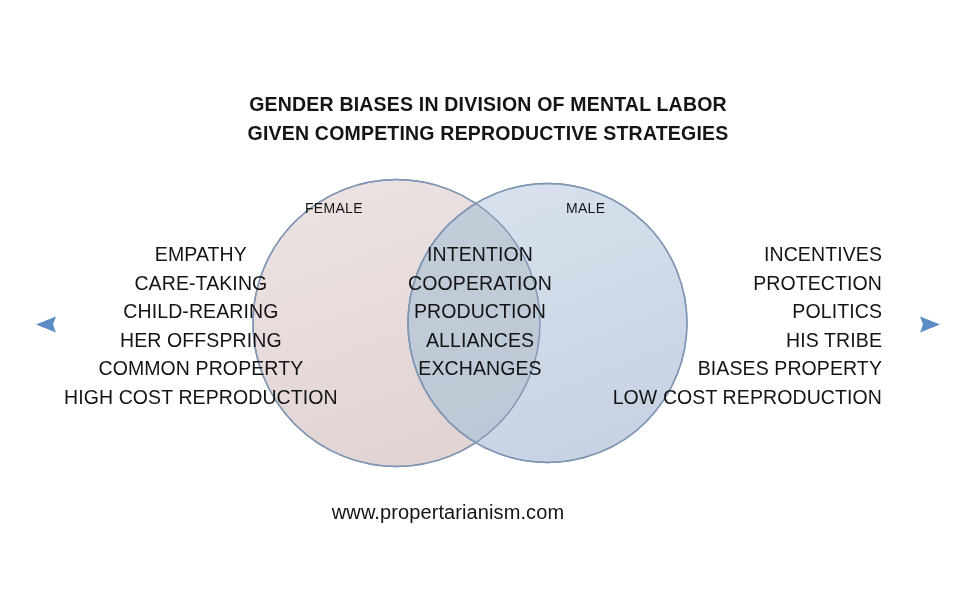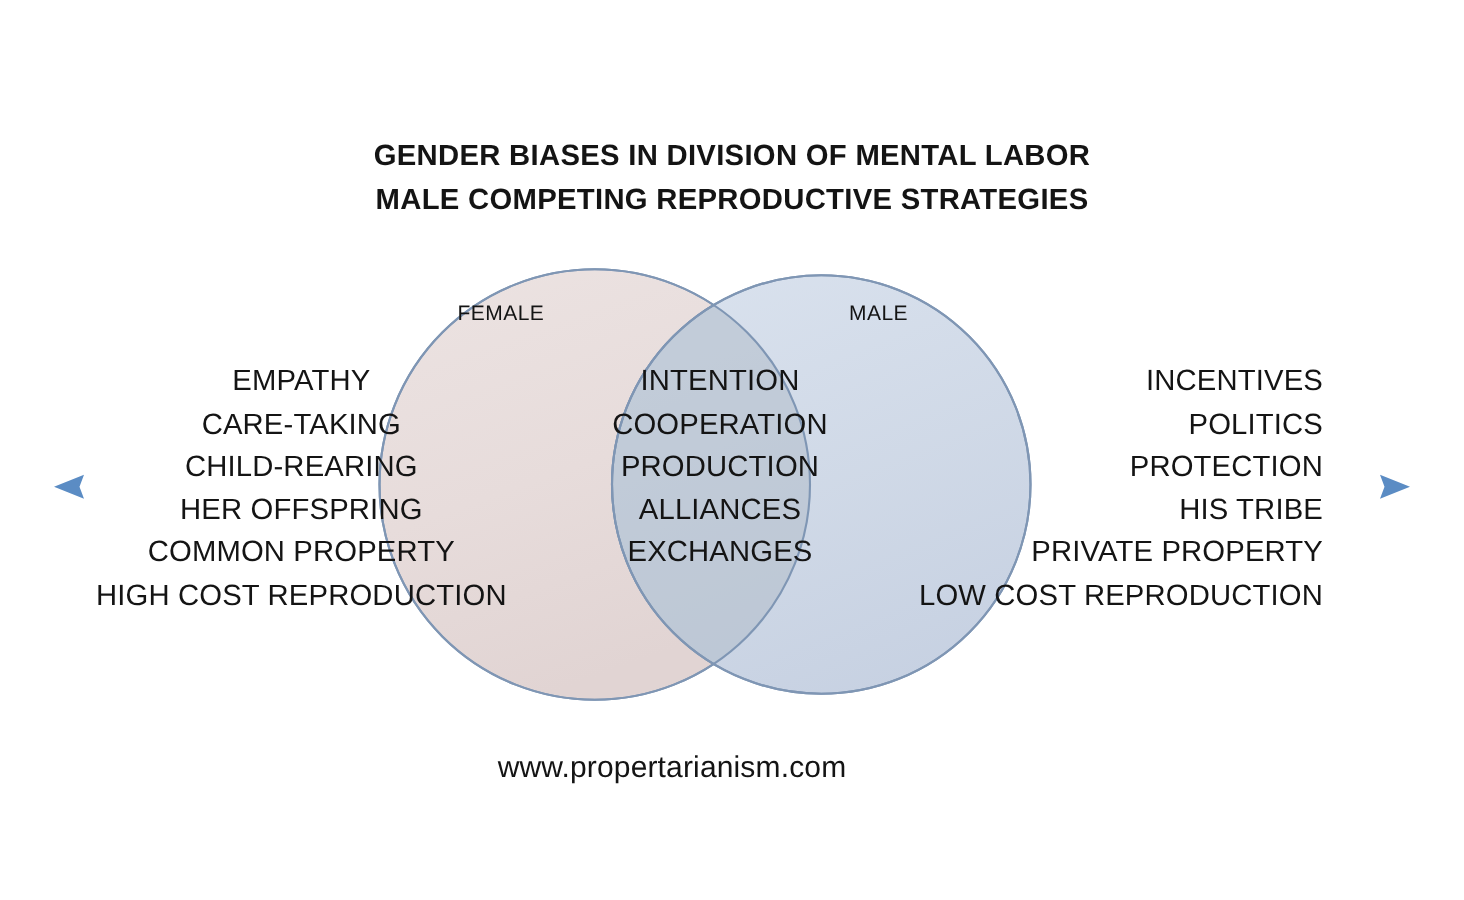--- a/index.html
+++ b/index.html
@@ -98,21 +98,21 @@
     letter-spacing: 0.1px;
   }
 </style>
 </head>
 <body>
 
 <div id="stage">
 
   <div class="title-block">
     <span class="title-line">GENDER BIASES IN DIVISION OF MENTAL LABOR</span>
-    <span class="title-line">MALE COMPETING REPRODUCTIVE STRATEGIES</span>
+    <span class="title-line">GIVEN COMPETING REPRODUCTIVE STRATEGIES</span>
   </div>
 
   <svg id="venn-svg" viewBox="0 0 976 600">
     <defs>
       <linearGradient id="gradLeft" x1="0" y1="0" x2="0.35" y2="1">
         <stop offset="0%" stop-color="#ece3e2"></stop>
         <stop offset="55%" stop-color="#e7dcdb"></stop>
         <stop offset="100%" stop-color="#e1d4d3"></stop>
       </linearGradient>
       <linearGradient id="gradRight" x1="0.2" y1="0" x2="0.6" y2="1">
@@ -163,22 +163,22 @@
   <div class="attr-list" id="list-center">
     <span class="attr-item">INTENTION</span>
     <span class="attr-item">COOPERATION</span>
     <span class="attr-item">PRODUCTION</span>
     <span class="attr-item">ALLIANCES</span>
     <span class="attr-item">EXCHANGES</span>
   </div>
 
   <div class="attr-list" id="list-right">
     <span class="attr-item">INCENTIVES</span>
+    <span class="attr-item">PROTECTION</span>
     <span class="attr-item">POLITICS</span>
-    <span class="attr-item">PROTECTION</span>
     <span class="attr-item">HIS TRIBE</span>
-    <span class="attr-item">PRIVATE PROPERTY</span>
+    <span class="attr-item">BIASES PROPERTY</span>
     <span class="attr-item">LOW COST REPRODUCTION</span>
   </div>
 
   <div id="footer-url">www.propertarianism.com</div>
 
 </div>
 
 </body></html>

